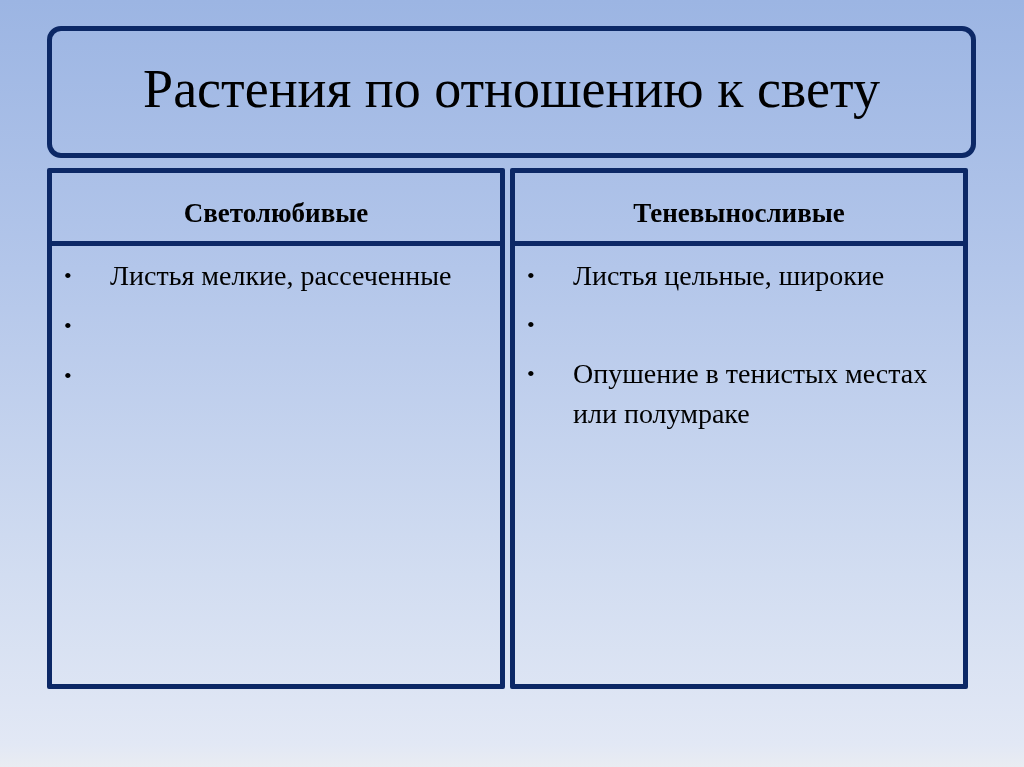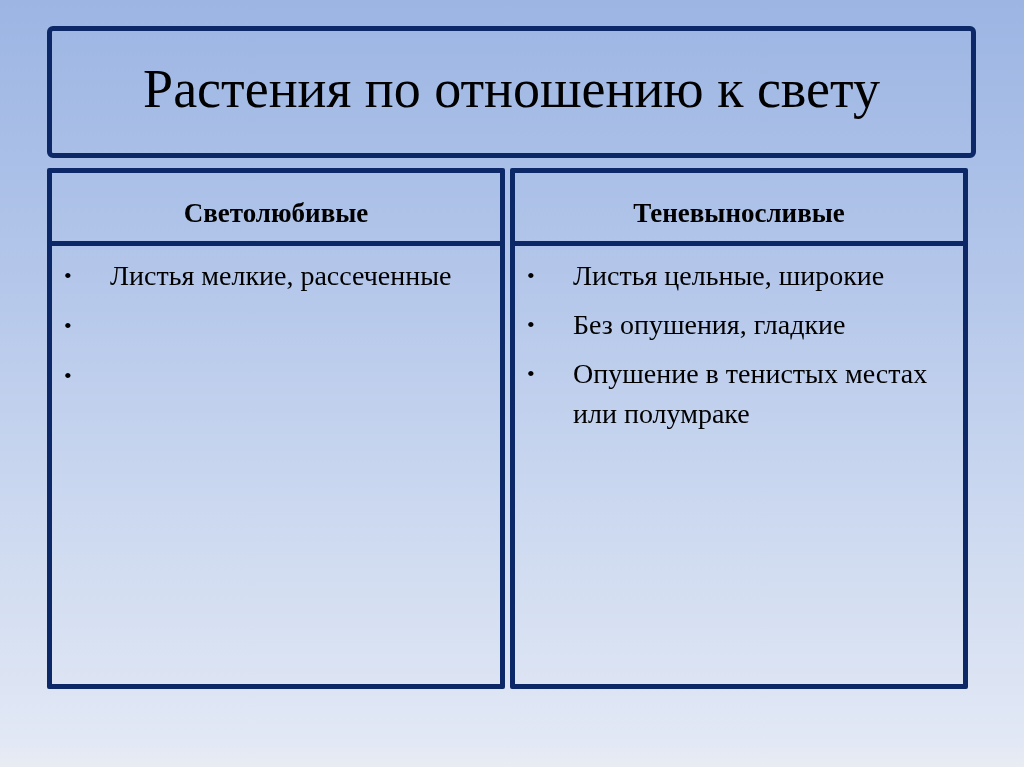--- a/index.html
+++ b/index.html
@@ -15,21 +15,21 @@
       font-family: "Liberation Serif", "DejaVu Serif", serif;
       color: #000;
     }
     .title-box {
       position: absolute;
       left: 47px;
       top: 26px;
       width: 919px;
       height: 122px;
       border: 5px solid #0c2866;
-      border-radius: 6px;
+      border-radius: 14px;
       display: flex;
       align-items: center;
       justify-content: center;
     }
     .title-text {
       font-size: 54px;
       font-weight: normal;
       letter-spacing: 0px;
       margin-top: -6px;
     }
@@ -113,21 +113,20 @@
     <div class="col-header-text">Теневыносливые</div>
   </div>
   <div class="col-body">
     <ul class="bullets">
       <li class="bullet-item">
         <span class="bullet-mark">•</span>
         <span class="bullet-text">Листья цельные, широкие</span>
       </li>
       <li class="bullet-item">
         <span class="bullet-mark">•</span>
-        <span class="bullet-text">Без опушения, гладкие</span>
       </li>
       <li class="bullet-item">
         <span class="bullet-mark">•</span>
         <span class="bullet-text">Опушение в тенистых местах или полумраке</span>
       </li>
     </ul>
   </div>
 </div>
 
 </body></html>

